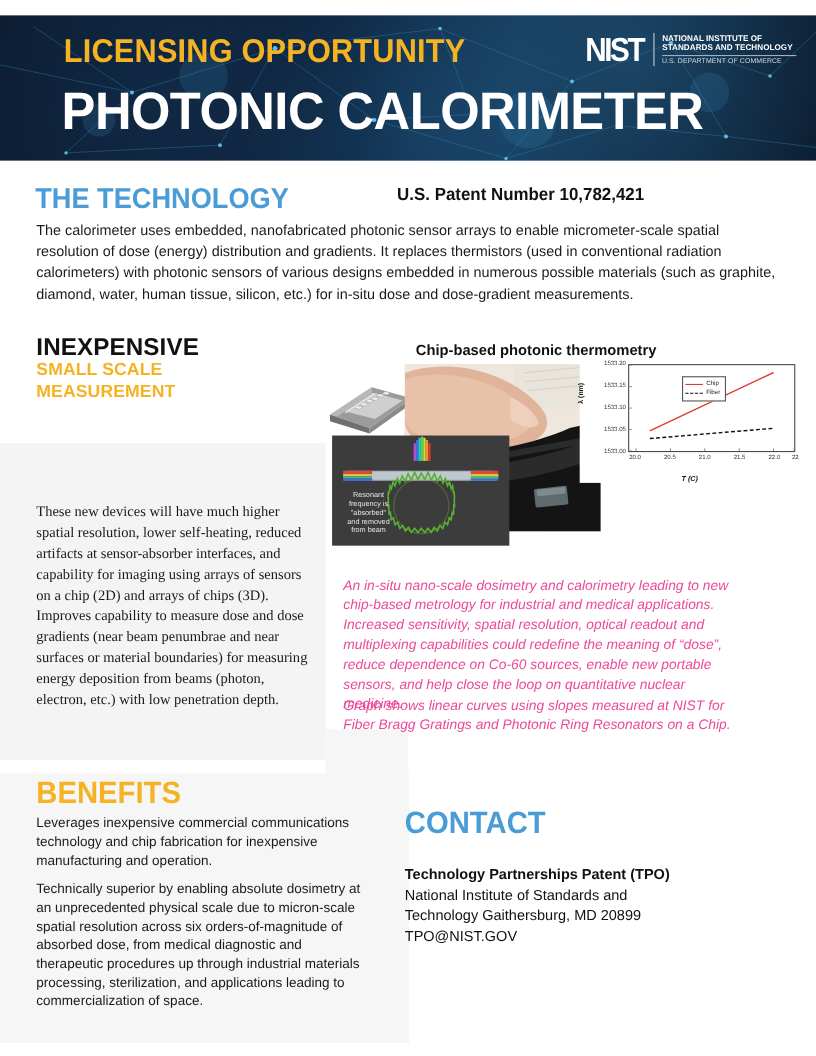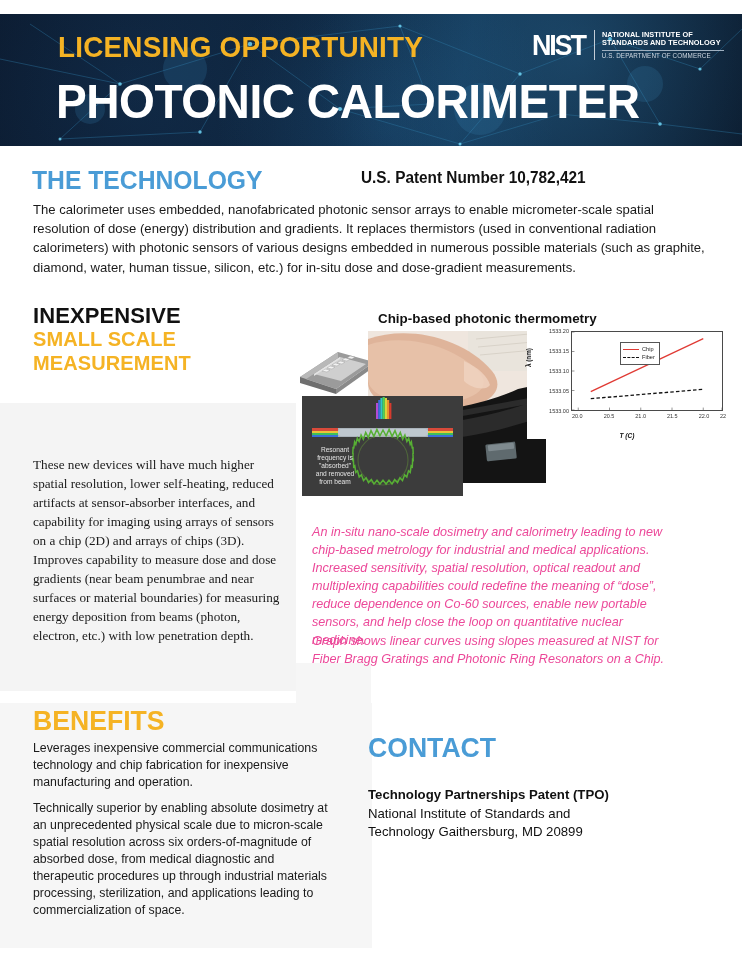--- a/index.html
+++ b/index.html
@@ -71,21 +71,21 @@
     text-align: left;
   }
 
   
   .panel-a { position: absolute; left: 0; top: 403px; width: 296px; height: 288px; background: #f4f4f4; }
   .panel-b { position: absolute; left: 0; top: 703px; width: 372px; height: 245px; background: #f6f6f6; }
   .panel-c { position: absolute; left: 296px; top: 663px; width: 75px; height: 40px; background: #f6f6f6; }
 
   .kw { position: absolute; left: 33px; font-weight: bold; letter-spacing: 0.1px; }
   .kw-inexpensive { top: 303px; font-size: 22px; color: #111; }
-  .kw-small { top: 327px; font-size: 20px; color: #f5b324; line-height: 1.22; }
+  .kw-small { top: 327px; font-size: 16px; color: #f5b324; line-height: 1.22; }
   .kw-ideal { top: 390px; font-size: 19.5px; color: #4a9cd6; line-height: 1.22; }
 
   .left-body {
     position: absolute; left: 33px; top: 455px; width: 248px;
     font-size: 13.2px; line-height: 1.44; color: #1a1a1a; font-family: Liberation Serif, serif;
   }
 
   .benefits-head {
     position: absolute; left: 33px; top: 705px;
     font-size: 28px; font-weight: bold; color: #f5b324;
@@ -364,15 +364,16 @@
 
   <div class="benefits-head">BENEFITS</div>
   <div class="benefits-body benefits-p1">Leverages inexpensive commercial communications technology and chip fabrication for inexpensive manufacturing and operation.</div>
   <div class="benefits-body benefits-p2">Technically superior by enabling absolute dosimetry at an unprecedented physical scale due to micron-scale spatial resolution across six orders-of-magnitude of absorbed dose, from medical  diagnostic and therapeutic procedures up through industrial materials processing, sterilization, and applications leading to commercialization of space.</div>
 
   <div class="contact-head">CONTACT</div>
   <div class="contact-block">
     <div class="bold">Technology Partnerships Patent (TPO)</div>
     <div>National Institute of Standards and</div>
     <div>Technology Gaithersburg, MD 20899</div>
+    <div>TPO@NIST.GOV</div>
   </div>
 
 </div>
 
 </body></html>

